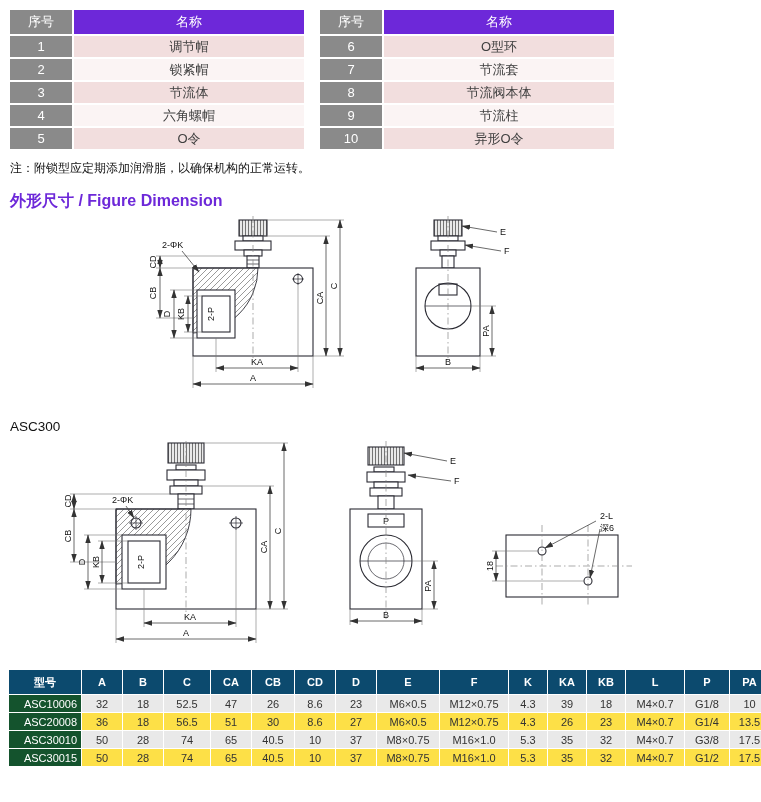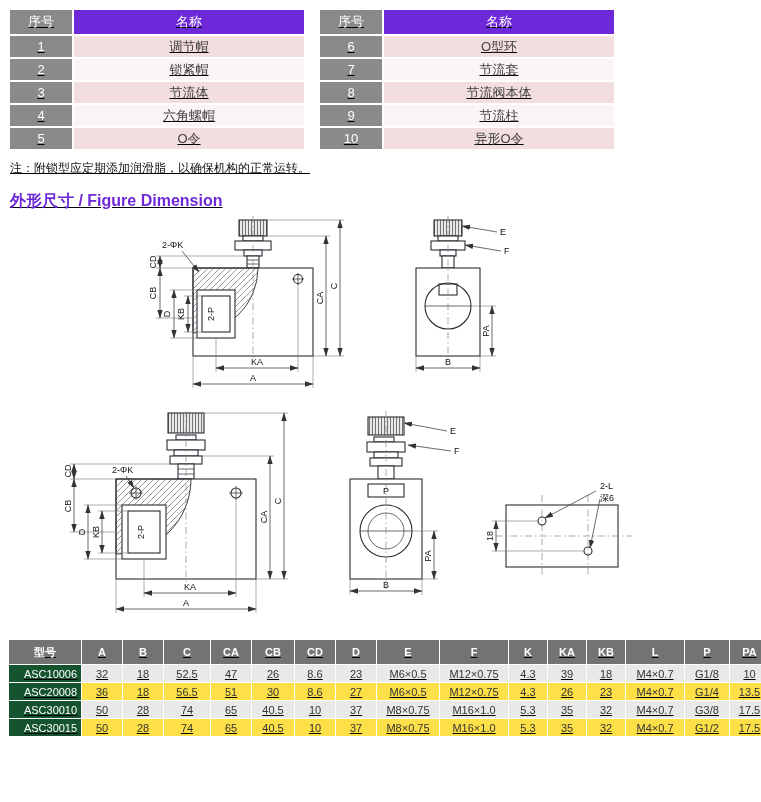--- a/index.html
+++ b/index.html
@@ -1,17 +1,17 @@
 <!DOCTYPE html>
 <html><head>
 <meta charset="utf-8">
 <style>
   * { box-sizing: border-box; }
   body { margin: 0; background: #fff; font-family: "Liberation Sans", "DejaVu Sans", sans-serif; }
-  .page { width: 761px; height: 796px; overflow: hidden; background: #fff; padding: 8px 0 0 8px; position: relative; text-decoration: underline; }
+  .page { width: 761px; height: 796px; overflow: hidden; background: #fff; padding: 8px 0 0 8px; position: relative; }
 
   
   .parts-wrap { display: flex; gap: 12px; }
   table.parts { border-collapse: separate; border-spacing: 2px; table-layout: fixed; }
   table.parts th, table.parts td { text-align: center; vertical-align: middle; padding: 0; font-weight: normal; }
   .parts .col-no { width: 62px; }
   .parts .col-nm { width: 230px; }
   .parts thead th { height: 24px; color: #fff; font-size: 13px; }
   .parts th.no { background: #898989; }
   .parts th.nm { background: #6d28d9; }
@@ -32,21 +32,21 @@
   .lbl { font-size: 9px; fill: #111; font-family: "Liberation Sans", sans-serif; }
   .s  { fill: #fff; stroke: #2b2b33; stroke-width: 1.1; }
   .sn { fill: none; stroke: #2b2b33; stroke-width: 1.1; }
   .thin { fill: none; stroke: #2b2b33; stroke-width: 0.7; }
   .cl { stroke: #888; stroke-width: 0.7; stroke-dasharray: 7 3 1.5 3; fill: none; }
   .dim { stroke: #444; stroke-width: 0.8; fill: none; }
   .ext { stroke: #777; stroke-width: 0.6; }
 
   
   table.spec { border-collapse: separate; border-spacing: 1px; margin: 8px 0 0 0; table-layout: fixed; width: 745px; }
-  .spec th { background: #737373; color: #fff; font-size: 11px; font-weight: bold; height: 24px; padding: 0; text-align: center; }
+  .spec th { background: #0c4a6e; color: #fff; font-size: 11px; font-weight: bold; height: 24px; padding: 0; text-align: center; }
   .spec td { font-size: 11px; color: #333; height: 17px; text-align: center; padding: 0; }
   .spec td.model { background: #14532d; color: #fff; padding-left: 11px; }
   .spec tr.light td:not(.model) { background: #e9e9e9; }
   .spec tr.dark  td:not(.model) { background: #fde047; }
 </style>
 </head>
 <body>
 
 <div class="page">
 
@@ -232,20 +232,21 @@
         <text class="lbl" x="300" y="151" text-anchor="middle">B</text>
 
         <line class="ext" x1="323" y1="92" x2="348" y2="92"></line>
         <line class="ext" x1="332" y1="142" x2="348" y2="142"></line>
         <line class="dim" x1="344" y1="92" x2="344" y2="142" marker-start="url(#ar1)" marker-end="url(#ar1)"></line>
         <text class="lbl" x="341" y="117" text-anchor="middle" transform="rotate(-90 341 117)">PA</text>
       </g>
     </g>
   </svg>
 
+  <div class="fig-label">ASC300</div>
 
   <svg id="svg-asc300" class="drawing" width="580" height="222" viewBox="0 0 580 222">
     <defs>
       <pattern id="kn2" width="3" height="6" patternUnits="userSpaceOnUse">
         <rect width="3" height="6" fill="#e9e9e9"></rect>
         <path d="M1.5,0 V6" stroke="#555" stroke-width="0.8"></path>
       </pattern>
       <pattern id="h2" width="6" height="6" patternUnits="userSpaceOnUse">
         <path d="M0,6 L6,0" stroke="#555" stroke-width="0.6"></path>
       </pattern>

